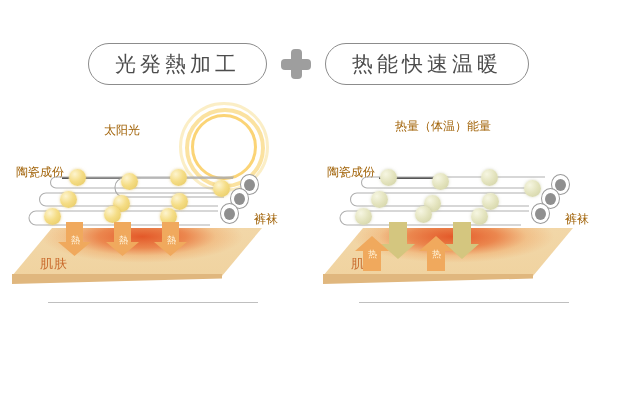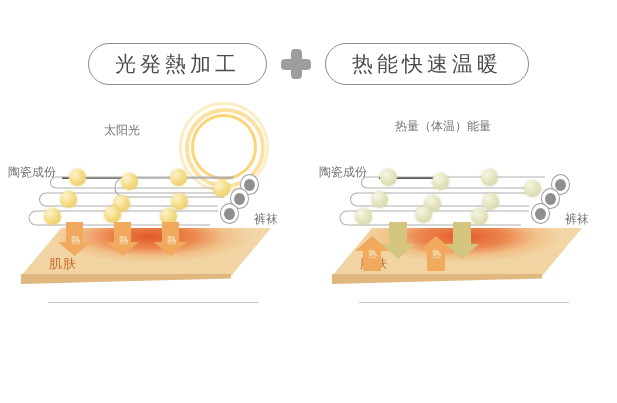--- a/index.html
+++ b/index.html
@@ -55,25 +55,25 @@
     border:4px solid rgba(248,206,96,.60);}
   .sun-glow1{position:absolute;left:12px;top:12px;width:60px;height:60px;border-radius:50%;
     border:3px solid rgba(250,198,72,.75);}
   .sun-core{position:absolute;left:17px;top:17px;width:50px;height:50px;border-radius:50%;
     background:radial-gradient(circle at 38% 32%,#f4813f 0%,#e9622a 70%,#e05a22 100%);
     display:flex;align-items:center;justify-content:center;}
   .sun-core span{font-size:13px;color:#f6c9a6;letter-spacing:1px;
     font-family:"DejaVu Sans",sans-serif;}
 
   
-  .lbl{position:absolute;color:#737373;font-size:12px;white-space:nowrap;
+  .lbl{position:absolute;color:#a16207;font-size:12px;white-space:nowrap;
     font-family:Liberation Sans, sans-serif;}
   .lbl-sunlight{left:96px;top:26px;}
   .lbl-heat{left:76px;top:22px;}
-  .lbl-ceramic{left:0px;top:68px;}
+  .lbl-ceramic{left:8px;top:68px;}
   .lbl-tights{left:246px;top:115px;}
 
   .lead-line{position:absolute;left:54px;top:81px;width:62px;height:1.5px;background:#555;}
   .lead-line.r{left:60px;}
 
   
   .fibers{position:absolute;left:20px;top:70px;width:250px;height:70px;}
   .fibers svg{display:block;}
 
   
@@ -87,21 +87,21 @@
   .cap{position:absolute;width:17px;height:19px;border-radius:50%;
     background:#ffffff;border:1.4px solid #9a9a9a;}
   .cap i{position:absolute;left:3px;top:3.5px;width:11px;height:12px;border-radius:50%;
     background:#8f8f8f;display:block;}
 
   
   .leg{position:absolute;width:9px;background:#efa95c;}
   .leg.cool{background:#d6c98a;}
 
   
-  .slab{position:absolute;left:13px;top:132px;width:250px;height:62px;}
+  .slab{position:absolute;left:4px;top:132px;width:250px;height:62px;}
   .slab .top{
     position:absolute;left:0;top:0;width:250px;height:48px;
     background:linear-gradient(180deg,#f2d7a8 0%,#f0d3a0 100%);
     clip-path:polygon(16% 0%,100% 0%,84% 100%,0% 100%);
   }
   .slab .hot{
     position:absolute;left:0;top:0;width:250px;height:48px;
     clip-path:polygon(16% 0%,100% 0%,84% 100%,0% 100%);
     background:radial-gradient(ellipse 46% 62% at 52% 18%,
       rgba(226,78,30,.92) 0%,

